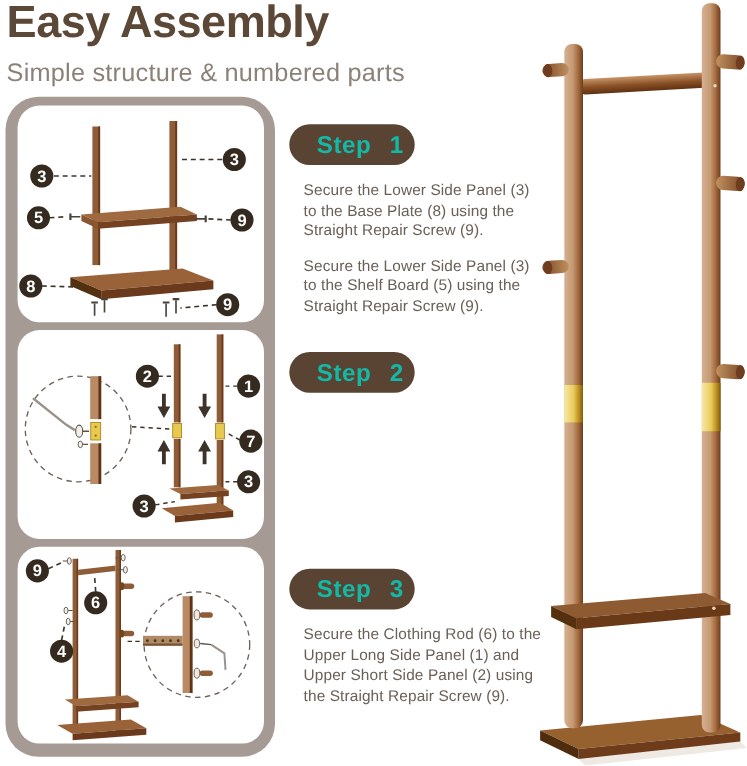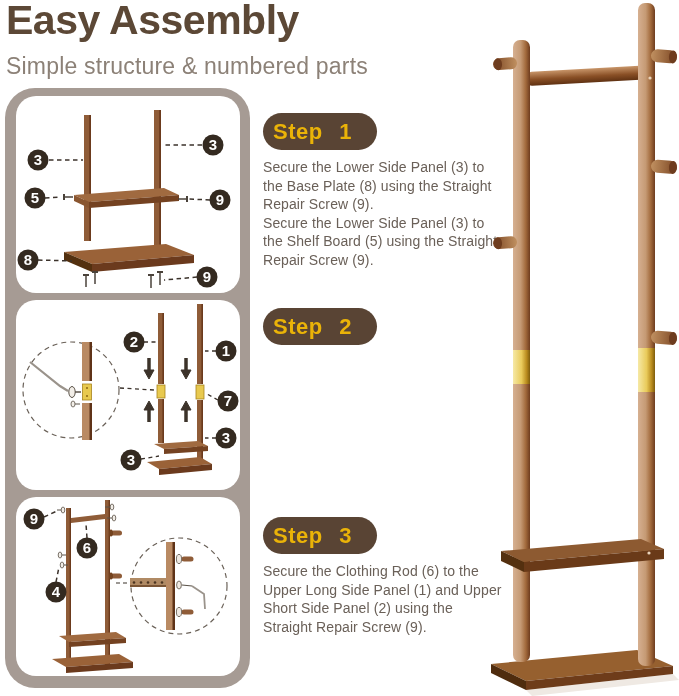--- a/index.html
+++ b/index.html
@@ -16,30 +16,30 @@
     background:#a69b94;border-radius:30px;
   }
   .panel{position:absolute;left:11px;width:224px;background:#ffffff;border-radius:20px;overflow:hidden;}
   .panel-1{top:8px;height:197px;}
   .panel-2{top:212px;height:190px;}
   .panel-3{top:409px;height:179px;}
   .panel svg{display:block;width:100%;height:100%;}
 
   .step{position:absolute;left:263px;width:242px;}
   .step-1{top:113px;}
-  .step-2{top:308px;}
+  .step-2{top:320px;}
   .step-3{top:517px;}
   .pill{
-    display:inline-block;background:#594434;color:#eab308;border-radius:19px;
-    min-width:114px;height:37px;line-height:37px;text-align:left;
+    display:inline-block;background:#594434;color:#14b8a6;border-radius:19px;
+    min-width:114px;height:37px;line-height:37px;text-align:right;
     font-size:22px;font-weight:bold;word-spacing:10px;letter-spacing:0.5px;
     padding:0 10px;box-sizing:border-box;
   }
   .step-body{margin-top:8px;font-size:14px;line-height:18.6px;color:#6a6058;letter-spacing:0.1px;}
-  .step-body p{margin:0;}
+  .step-body p{margin:13px;}
 
   .photo{position:absolute;left:489px;top:0;width:190px;height:696px;}
   .photo svg{display:block;width:100%;height:100%;}
 
   .badge-txt{font-size:15px;font-weight:bold;fill:#ffffff;text-anchor:middle;
              font-family:"Liberation Sans", sans-serif;}
 </style>
 </head>
 <body>
 

